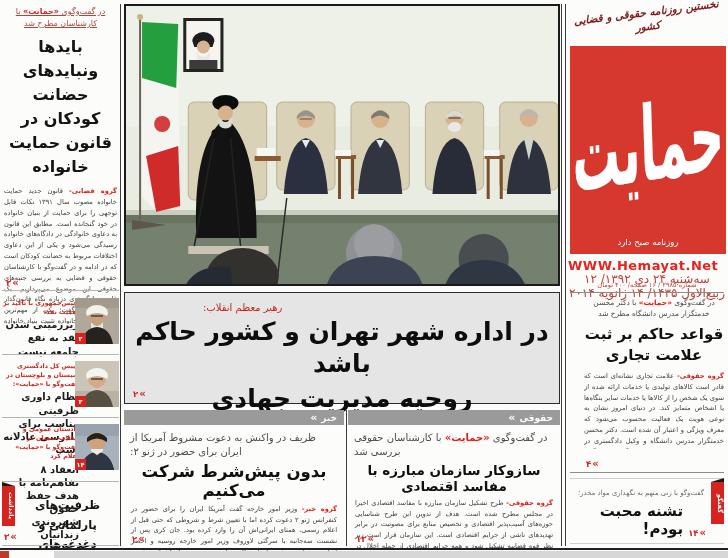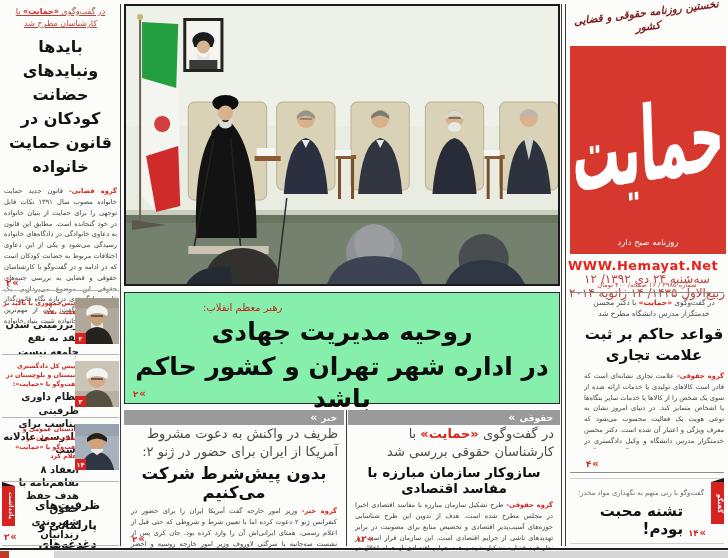--- a/index.html
+++ b/index.html
@@ -34,32 +34,32 @@
   .vtab .fold { position:absolute; top:-4px; left:0; width:0; height:0; border-left:13px solid transparent; border-bottom:4px solid #1a1a1a; }
   .interview-box .vtab { top:3px; right:0; height:42px; }
   .interview-box .kicker { margin:9px 20px 0 8px; text-align:center; font-size:6.9px; color:#6a6a6a; line-height:1.5; }
   .interview-box .title-row { position:absolute; bottom:5px; left:8px; right:18px; display:flex; align-items:flex-end; justify-content:center; gap:5px; }
   .interview-box .title { font-size:15px; font-weight:bold; color:#101010; }
 
   
   .col-center { position:absolute; left:124px; top:0; width:436px; height:546px; }
   .photo-frame { position:absolute; top:4px; left:0; width:436px; height:282px; border:2px solid #1a1a1a; background:#e9ede1; }
   .photo-frame svg { display:block; width:100%; height:100%; }
-  .headline-box { position:absolute; top:292px; left:0; width:436px; height:112px; border:1px solid #2b2b2b; background:#86efac; }
+  .headline-box { position:absolute; top:292px; left:0; width:436px; height:112px; border:1px solid #2b2b2b; background:#e5e5e5; }
   .headline-box .kicker { margin-top:9px; padding-left:78px; text-align:left; direction:rtl; font-size:10px; color:#c3251f; }
   .headline-box .kicker-inner { display:inline-block; direction:rtl; }
   .main-title { text-align:center; font-weight:bold; color:#0d0d0d; font-size:25px; line-height:1.28; margin-top:3px; letter-spacing:-0.5px; }
   .headline-box .pgmark { position:absolute; left:8px; bottom:4px; }
   .bottom-row-divider { position:absolute; left:222px; top:410px; width:1px; height:136px; background:#3a3a3a; }
   .section-box { position:absolute; top:410px; height:136px; }
   .news-box { left:0; width:220px; }
   .legal-box { left:224px; width:212px; }
   .section-bar { height:15px; background:#9a9a9a; display:flex; direction:ltr; align-items:center; justify-content:flex-end; padding:0 7px; color:#ffffff; font-size:9px; font-weight:bold; gap:4px; }
   .section-bar .chev { font-size:11px; line-height:1; }
-  .section-box .kicker { text-align:right; font-size:13px; color:#4a4a4a; line-height:1.4; padding:0 6px; }
+  .section-box .kicker { margin-top:6px; text-align:left; font-size:10px; color:#4a4a4a; line-height:1.4; padding:0 6px; }
   .section-box .title { text-align:center; font-weight:bold; color:#101010; margin-top:3px; }
   .news-box .title { font-size:16.5px; }
   .legal-box .title { font-size:13.5px; }
   .section-box .body { margin-top:4px; padding:0 7px; font-size:6.7px; line-height:1.6; text-align:justify; color:#3d3d3d; height:66px; overflow:hidden; }
   .section-box .pgmark { position:absolute; left:8px; bottom:2px; }
 
   
   .col-left { position:absolute; left:2px; top:0; width:117px; height:546px; }
   .lead-article { position:absolute; top:6px; left:0; right:0; height:282px; }
   .lead-article .kicker { text-align:center; font-size:8px; color:#b5433c; line-height:1.5; padding:0 6px;text-decoration:underline; }
@@ -217,22 +217,22 @@
           <path d="M200 278 q10 -28 47 -28 q38 0 48 28 Z" fill="#3c4454"></path>
           <circle cx="356" cy="253" r="25" fill="#4a4d50"></circle>
           <path d="M318 278 q10 -24 38 -24 q30 0 41 24 Z" fill="#2f3744"></path>
           <path d="M60 278 q12 -20 44 -17 l2 17 Z" fill="#262a33"></path>
         </g>
       </svg>
     </div>
 
     <div class="headline-box">
       <div class="kicker"><span class="kicker-inner">رهبر معظم انقلاب:</span></div>
+      <h1 class="main-title">در اداره شهر تهران و کشور حاکم باشد</h1>
       <h1 class="main-title">روحیه مدیریت جهادی</h1>
-      <h1 class="main-title">در اداره شهر تهران و کشور حاکم باشد</h1>
       <div class="pgmark">
           <span>۲</span>
         </div>
     </div>
 
     <div class="section-box news-box">
       <div class="section-bar">
           <span class="chev">«</span>
           <span>خبر</span>
         </div>

